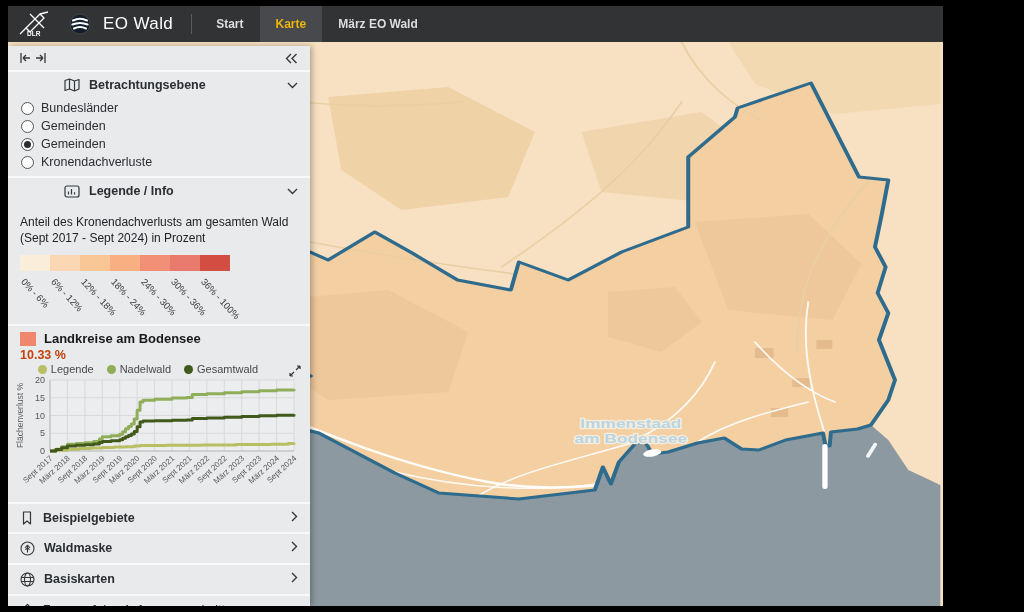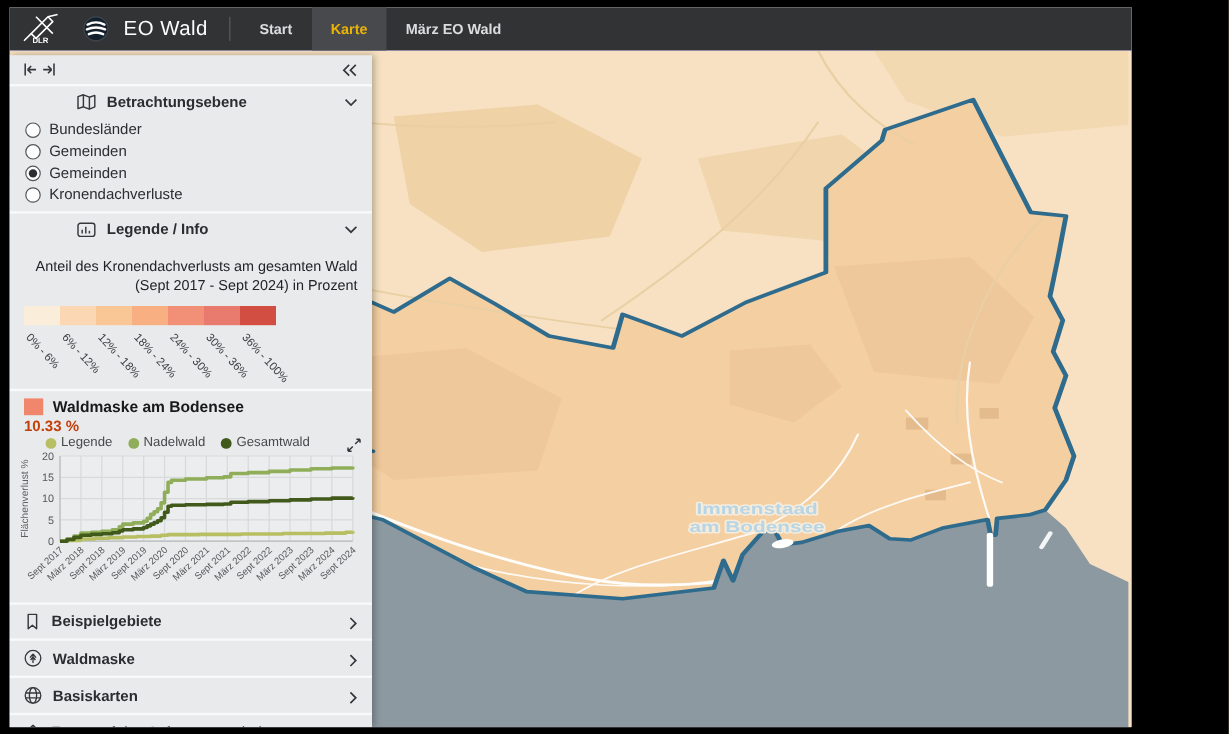--- a/index.html
+++ b/index.html
@@ -37,37 +37,37 @@
   .toolbar{display:flex;justify-content:space-between;align-items:center;padding:6px 12px;}
   .icon-btn{cursor:pointer;display:flex;align-items:center;}
   .sec-head{display:flex;align-items:center;gap:9px;padding:6px 12px;font-weight:bold;cursor:pointer;margin-left:44px;}
   .sec-head .chev{margin-left:auto;}
   .radio-group{padding:1px 0 5px;}
   .radio-row{display:flex;align-items:center;gap:7px;padding:1px 12px 1px 13px;cursor:pointer;height:16px;}
   .radio{width:11px;height:11px;border:1px solid #53575b;border-radius:50%;background:#fdfdfd;
          position:relative;flex:0 0 auto;}
   .radio.checked::after{content:"";position:absolute;inset:2px;background:#2b2e31;border-radius:50%;}
   .legend-block{padding:2px 12px 4px;}
-  .legend-desc{font-size:12px;line-height:1.35;margin:8px 0 9px;color:#212427;text-align:right;}
+  .legend-desc{font-size:12px;line-height:1.35;margin:8px 0 9px;color:#212427;}
   .scale{display:flex;}
   .scale-cell{width:30px;height:16px;}
   .scale-labels{position:relative;height:47px;margin-top:2px;}
   .scale-label{position:absolute;top:3px;font-size:9.5px;color:#3c3f42;white-space:nowrap;
                transform:rotate(47deg);transform-origin:0 0;}
   .sel-block{padding:5px 12px 0;}
   .sel-head{display:flex;align-items:center;gap:8px;font-weight:bold;font-size:13px;color:#17191b;}
   .sel-swatch{width:16px;height:14px;flex:0 0 auto;}
   .sel-value{font-weight:bold;font-size:12.5px;margin-top:2px;color:#c2410c;}
   .chart-block{padding:0 10px 0 6px;position:relative;}
   .chart-legend{display:flex;justify-content:center;gap:13px;font-size:11px;color:#47494b;
                 align-items:center;margin:1px 18px 0 0;}
   .cl-item{display:flex;align-items:center;}
   .cl-dot{width:9px;height:9px;border-radius:50%;display:inline-block;margin-right:4px;}
   .expand-icon{position:absolute;right:9px;top:2px;cursor:pointer;}
-  .links .link-row{display:flex;align-items:flex-end;gap:9px;padding:7px 12px;font-weight:bold;
+  .links .link-row{display:flex;align-items:flex-start;gap:9px;padding:7px 12px;font-weight:bold;
                    cursor:pointer;border-top:2px solid #f8f9fa;}
   .links .link-row:first-child{border-top:none;}
   .link-row .chev-r{margin-left:auto;}
   .bottom-row{display:flex;align-items:center;gap:8px;padding:7px 12px 9px;border-top:2px solid #f8f9fa;
               margin-top:auto;cursor:pointer;font-size:12.5px;}
   svg.ic{display:block;}
 </style>
 </head>
 <body>
 
@@ -271,21 +271,21 @@
             <div class="scale-label" style="left: 157px;">30% - 36%</div>
             <div class="scale-label" style="left: 187px;">36% - 100%</div>
           </div>
       </div>
     </div>
 
     <div class="side-sec">
       <div class="sel-block">
         <div class="sel-head">
           <span class="sel-swatch" style="background: rgb(240, 135, 108);"></span>
-          <span>Waldmaske am Bodensee</span>
+          <span>Landkreise am Bodensee</span>
         </div>
         <div class="sel-value">10.33 %</div>
       </div>
       <div class="chart-block">
         <div class="chart-legend">
             <span class="cl-item">
               <span class="cl-dot" style="background: rgb(184, 191, 98);"></span>
               <span>Legende</span>
             </span>
             <span class="cl-item">

